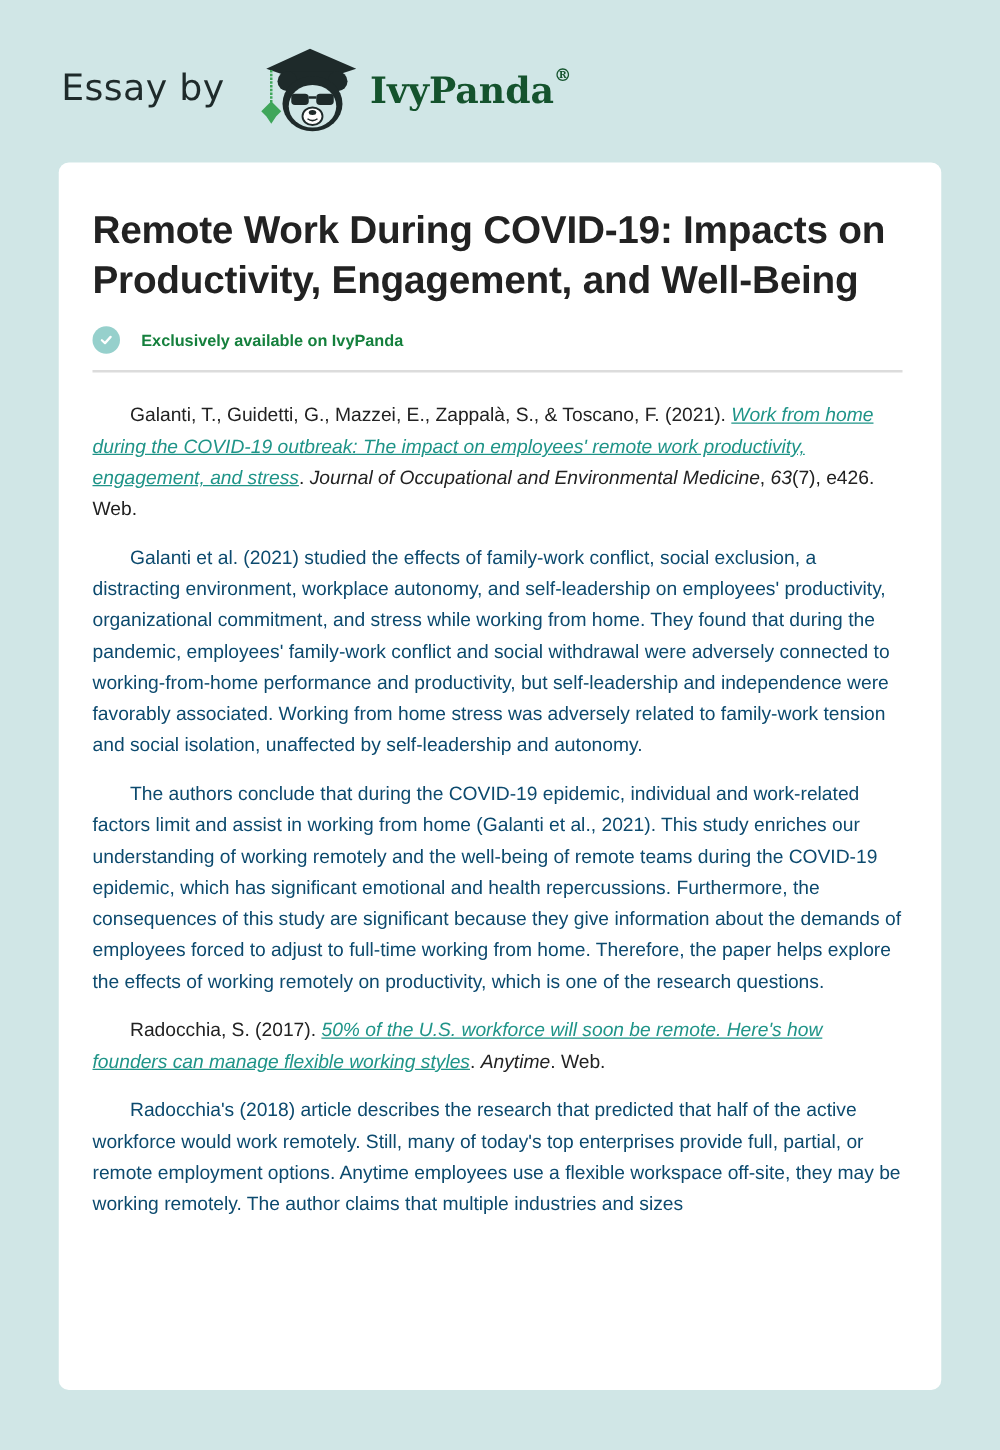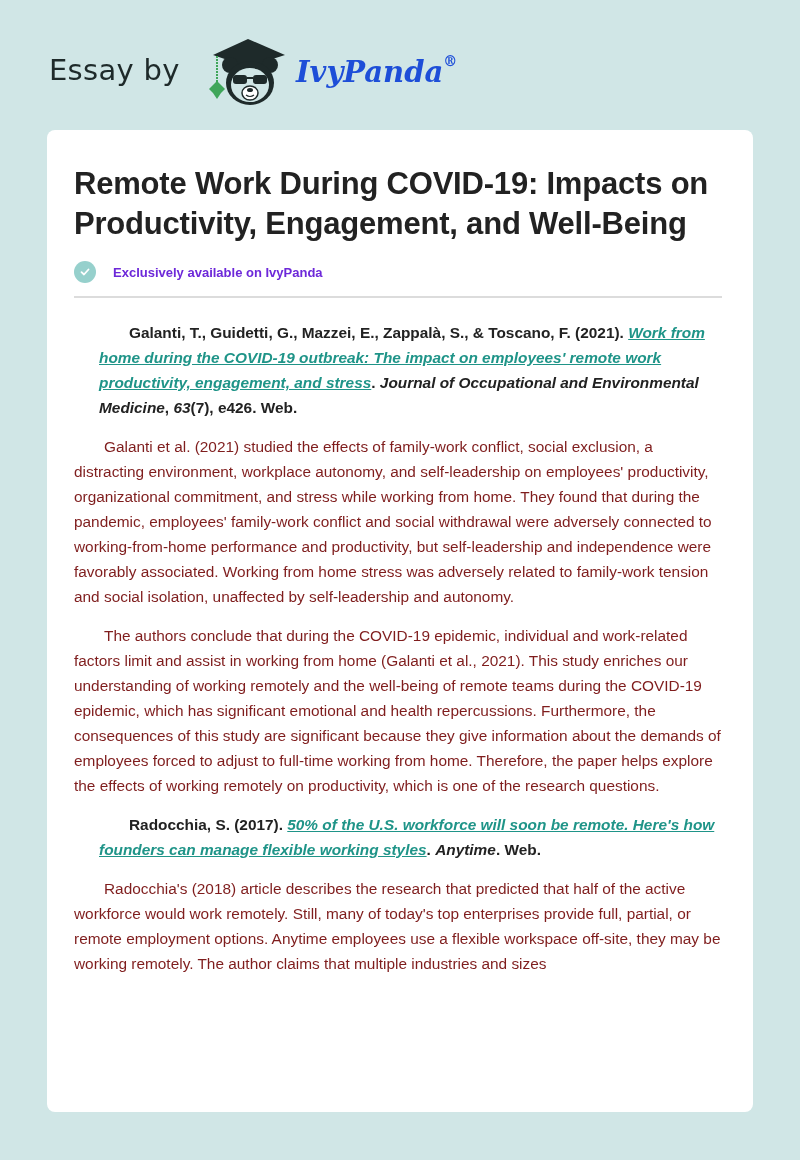--- a/index.html
+++ b/index.html
@@ -15,45 +15,45 @@
   }
   .essay-by {
     position: absolute; left: 49px; top: 53px;
     font-family: "DejaVu Sans", sans-serif;
     font-size: 29px; color: #1e2a2a; letter-spacing: 0.3px;
   }
   .logo-icon { position: absolute; left: 203px; top: 35px; width: 90px; height: 72px; }
   .brand {
     position: absolute; left: 296px; top: 55px;
     font-family: "DejaVu Serif", serif; font-weight: bold;
-    font-size: 29px; color: #1d4ed8; font-style: italic;
+    font-size: 29px; color: #14532d;
   }
   .brand sup { font-size: 14px; vertical-align: top; position: relative; top: -2px; }
   .card {
     position: absolute; left: 47px; top: 130px; width: 706px; height: 982px;
     background: #ffffff; border-radius: 8px; overflow: hidden;
   }
   .content { position: absolute; left: 27px; top: 0; width: 648px; }
   .title {
     margin: 34px 0 0 0;
     font-size: 31px; line-height: 40px; font-weight: bold; color: #222;
     letter-spacing: -0.2px;
   }
   .badge-row { display: flex; align-items: center; margin-top: 16px; height: 24px; }
   .check {
     width: 22px; height: 22px; border-radius: 50%; background: #96d0cc;
     display: flex; align-items: center; justify-content: center; margin-right: 6px;
   }
-  .badge-text { font-size: 13px; font-weight: bold; color: #6d28d9; padding-left: 11px; }
+  .badge-text { font-size: 13px; font-weight: bold; color: #15803d; padding-left: 11px; }
   .divider { height: 2px; background: #dcdcdc; margin-top: 12px; }
   .para {
-    font-size: 15.4px; line-height: 25px; color: #7f1d1d;
+    font-size: 15.4px; line-height: 25px; color: #0c4a6e;
     text-indent: 30px; margin: 0;
   }
-  .ref { font-weight: bold; color: #222; margin-left: 25px; }
+  .ref { font-weight: normal; color: #222; }
   .ref a { color: #1f9488; font-style: italic; text-decoration: underline; }
   .ref i { font-style: italic; }
   .p1 { margin-top: 22px; }
   .gap { height: 14px; }
 </style>
 </head>
 <body>
 
 <div class="header">
   <span class="essay-by">Essay by</span>

